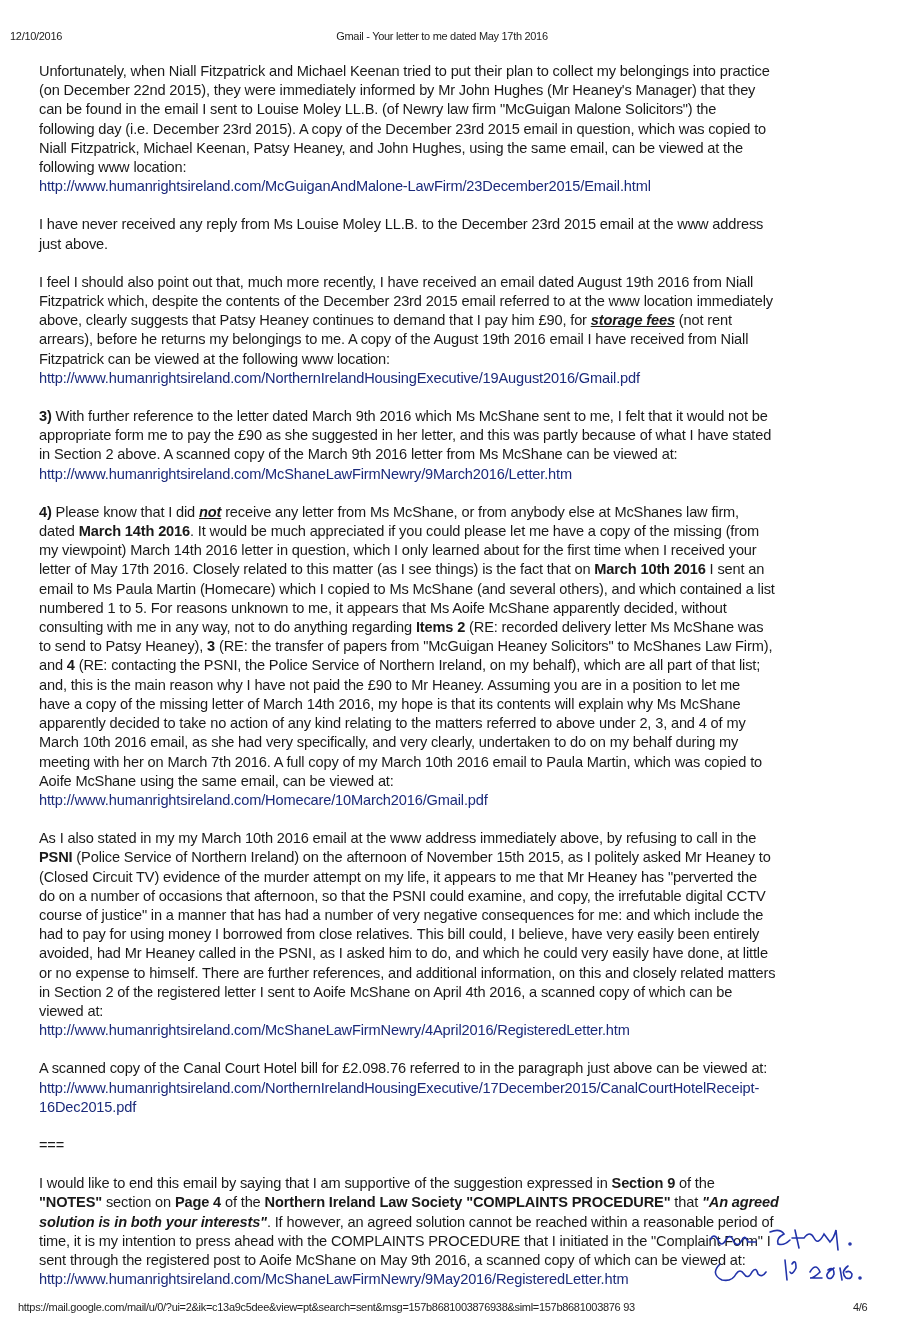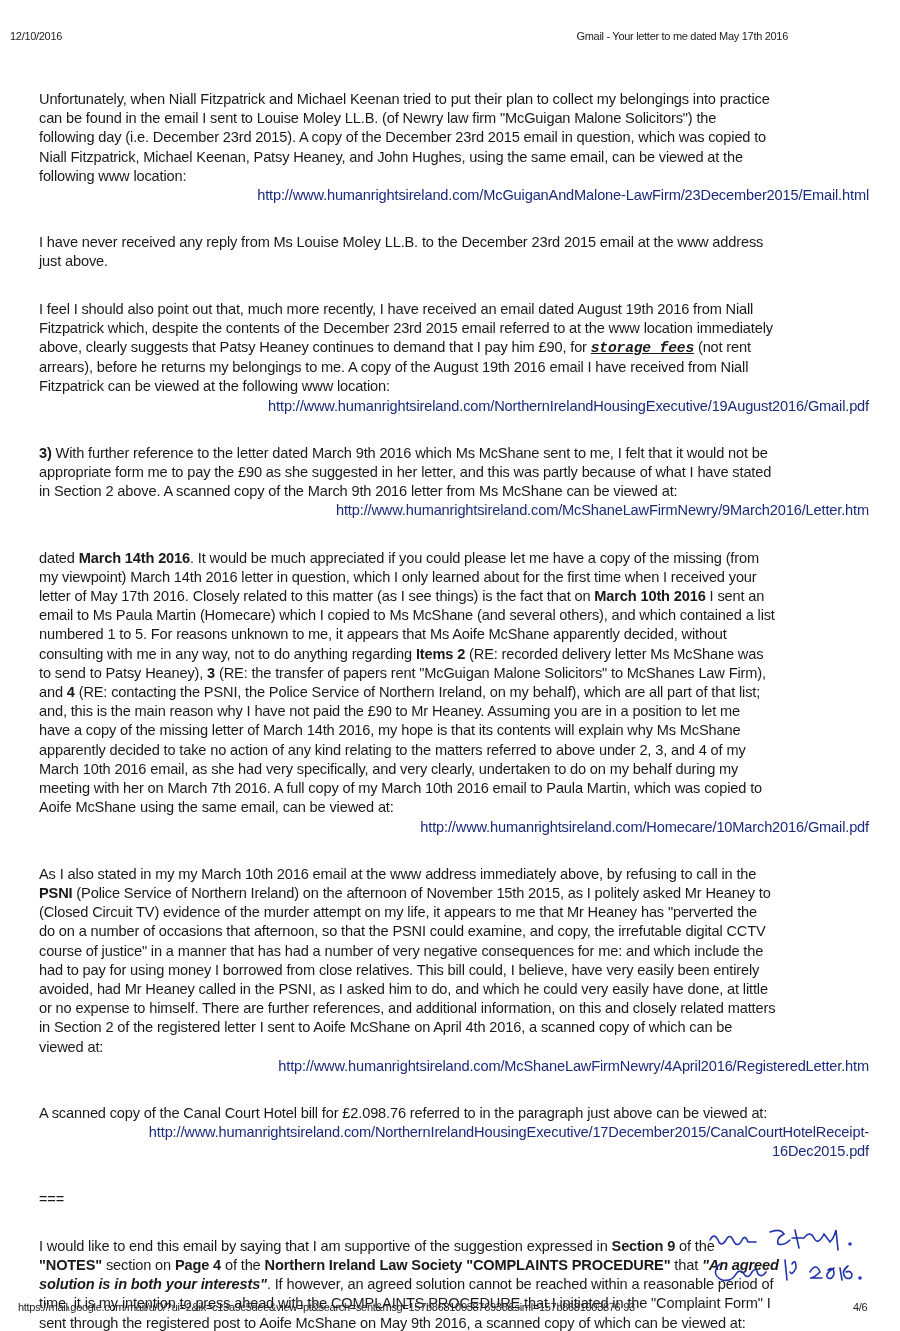--- a/index.html
+++ b/index.html
@@ -2,42 +2,43 @@
 <html><head>
 <meta charset="utf-8">
 <style>
   html, body { margin: 0; padding: 0; background: #ffffff; }
   body {
     width: 900px; height: 1331px; position: relative; overflow: hidden;
     font-family: "Liberation Sans", sans-serif; color: #1a1a1a;
   }
   .hdr { position: absolute; top: 30px; font-size: 11px; letter-spacing: -0.3px; color: #222; }
   .hdr-date { left: 10px; }
-  .hdr-title { left: 0; width: 788px; text-align: right; }
+  .hdr-title { left: 0; width: 788px; text-align: center; padding-left: 48px; }
   .body { position: absolute; left: 39px; top: 62px; width: 830px; font-size: 14.6px; line-height: 19.2px; letter-spacing: -0.15px; }
   .line { white-space: nowrap; display: block; }
-  .para { margin-bottom: 19px; margin-top: 28px; }
-  .link { color: #1b2a7a; text-decoration: none; text-align: right; }
+  .para { margin-bottom: 19px; }
+  .link { color: #1b2a7a; text-decoration: none; }
   b { font-weight: bold; }
-  .under { text-decoration: underline; font-weight: bold; font-style: italic; font-family: Liberation Mono, monospace; }
+  .under { text-decoration: underline; font-weight: bold; font-style: italic; }
   .foot { position: absolute; top: 1301px; font-size: 11px; letter-spacing: -0.3px; color: #222; }
   .foot-url { left: 10px; padding-left: 8px; }
   .foot-page { left: 853px; }
   .sig { position: absolute; left: 700px; top: 1220px; width: 200px; height: 70px; }
 </style>
 </head>
 <body>
 
 <div class="hdr hdr-date">12/10/2016</div>
 <div class="hdr hdr-title">Gmail - Your letter to me dated May 17th 2016</div>
 
 <div class="body">
 
   <div class="para">
     <span class="line">Unfortunately, when Niall Fitzpatrick and Michael Keenan tried to put their plan to collect my belongings into practice</span>
+    <span class="line">(on December 22nd 2015), they were immediately informed by Mr John Hughes (Mr Heaney's Manager) that they</span>
     <span class="line">can be found in the email I sent to Louise Moley LL.B. (of Newry law firm "McGuigan Malone Solicitors") the</span>
     <span class="line">following day (i.e. December 23rd 2015). A copy of the December 23rd 2015 email in question, which was copied to</span>
     <span class="line">Niall Fitzpatrick, Michael Keenan, Patsy Heaney, and John Hughes, using the same email, can be viewed at the</span>
     <span class="line">following www location:</span>
     <a class="line link">http://www.humanrightsireland.com/McGuiganAndMalone-LawFirm/23December2015/Email.html</a>
   </div>
 
   <div class="para">
     <span class="line">I have never received any reply from Ms Louise Moley LL.B. to the December 23rd 2015 email at the www address</span>
     <span class="line">just above.</span>
@@ -53,27 +54,28 @@
   </div>
 
   <div class="para">
     <span class="line"><b>3)</b><span> With further reference to the letter dated March 9th 2016 which Ms McShane sent to me, I felt that it would not be</span></span>
     <span class="line">appropriate form me to pay the £90 as she suggested in her letter, and this was partly because of what I have stated</span>
     <span class="line">in Section 2 above. A scanned copy of the March 9th 2016 letter from Ms McShane can be viewed at:</span>
     <a class="line link">http://www.humanrightsireland.com/McShaneLawFirmNewry/9March2016/Letter.htm</a>
   </div>
 
   <div class="para">
+    <span class="line"><b>4)</b><span> Please know that I did </span><span class="under">not</span><span> receive any letter from Ms McShane, or from anybody else at McShanes law firm,</span></span>
     <span class="line"><span>dated </span><b>March 14th 2016</b><span>. It would be much appreciated if you could please let me have a copy of the missing (from</span></span>
     <span class="line">my viewpoint) March 14th 2016 letter in question, which I only learned about for the first time when I received your</span>
     <span class="line"><span>letter of May 17th 2016. Closely related to this matter (as I see things) is the fact that on </span><b>March 10th 2016</b><span> I sent an</span></span>
     <span class="line">email to Ms Paula Martin (Homecare) which I copied to Ms McShane (and several others), and which contained a list</span>
     <span class="line">numbered 1 to 5. For reasons unknown to me, it appears that Ms Aoife McShane apparently decided, without</span>
     <span class="line"><span>consulting with me in any way, not to do anything regarding </span><b>Items 2</b><span> (RE: recorded delivery letter Ms McShane was</span></span>
-    <span class="line"><span>to send to Patsy Heaney), </span><b>3</b><span> (RE: the transfer of papers rent "McGuigan Malone Solicitors" to McShanes Law Firm),</span></span>
+    <span class="line"><span>to send to Patsy Heaney), </span><b>3</b><span> (RE: the transfer of papers from "McGuigan Heaney Solicitors" to McShanes Law Firm),</span></span>
     <span class="line"><span>and </span><b>4</b><span> (RE: contacting the PSNI, the Police Service of Northern Ireland, on my behalf), which are all part of that list;</span></span>
     <span class="line">and, this is the main reason why I have not paid the £90 to Mr Heaney. Assuming you are in a position to let me</span>
     <span class="line">have a copy of the missing letter of March 14th 2016, my hope is that its contents will explain why Ms McShane</span>
     <span class="line">apparently decided to take no action of any kind relating to the matters referred to above under 2, 3, and 4 of my</span>
     <span class="line">March 10th 2016 email, as she had very specifically, and very clearly, undertaken to do on my behalf during my</span>
     <span class="line">meeting with her on March 7th 2016. A full copy of my March 10th 2016 email to Paula Martin, which was copied to</span>
     <span class="line">Aoife McShane using the same email, can be viewed at:</span>
     <a class="line link">http://www.humanrightsireland.com/Homecare/10March2016/Gmail.pdf</a>
   </div>
 

